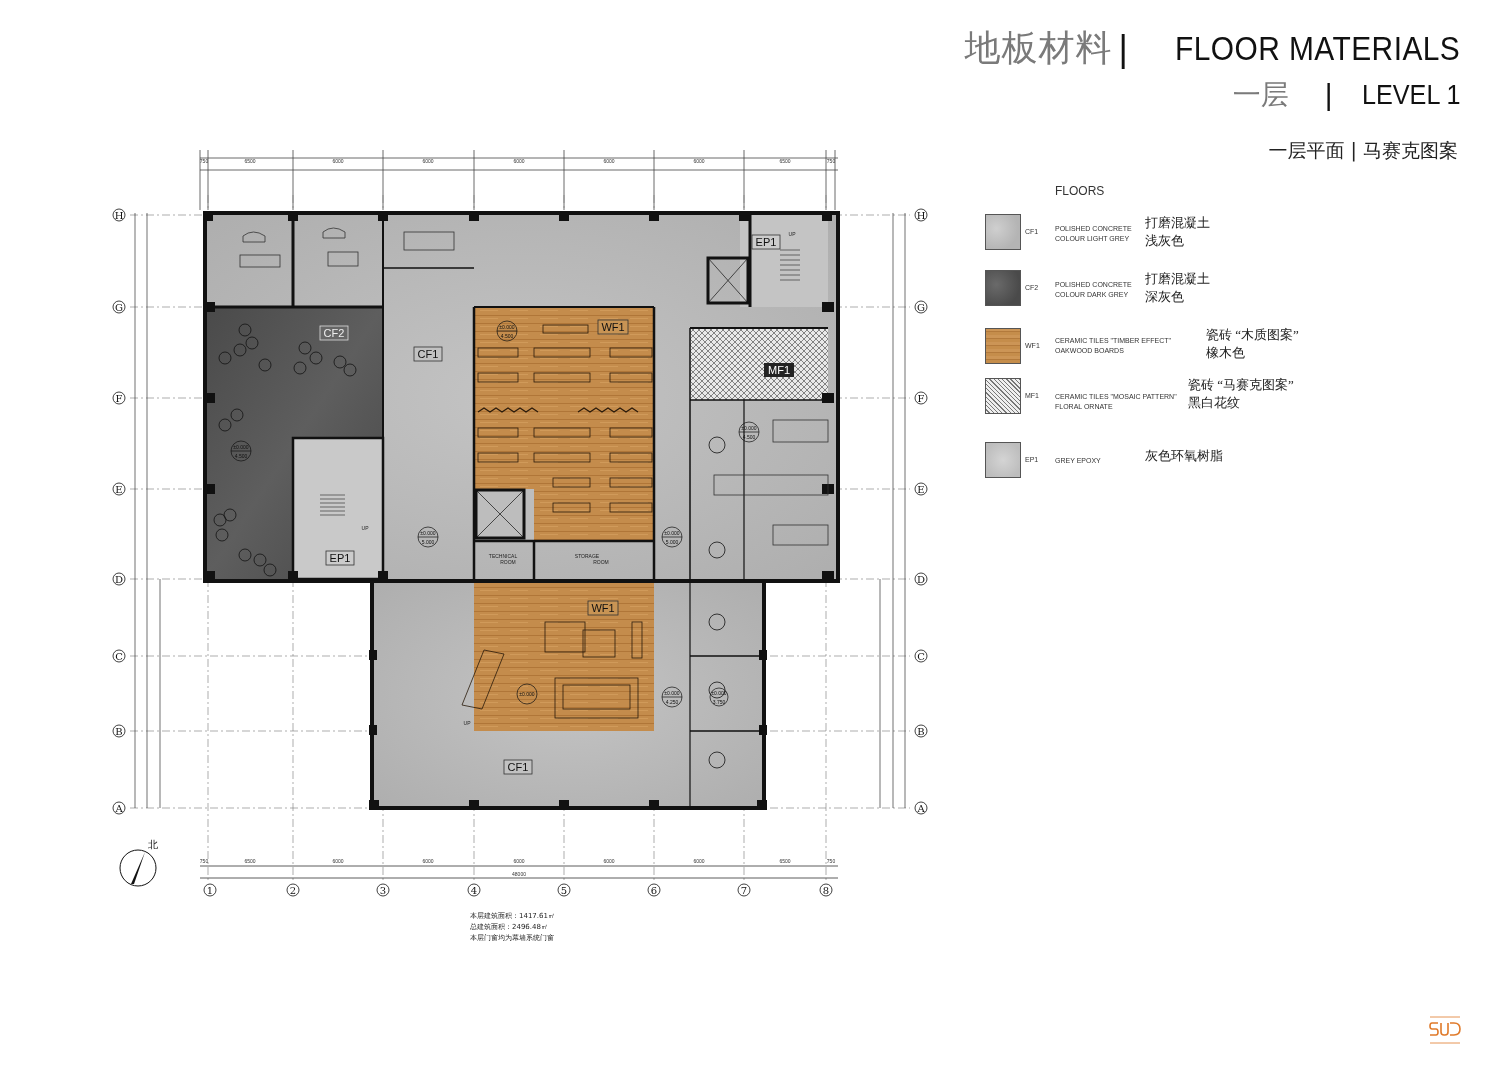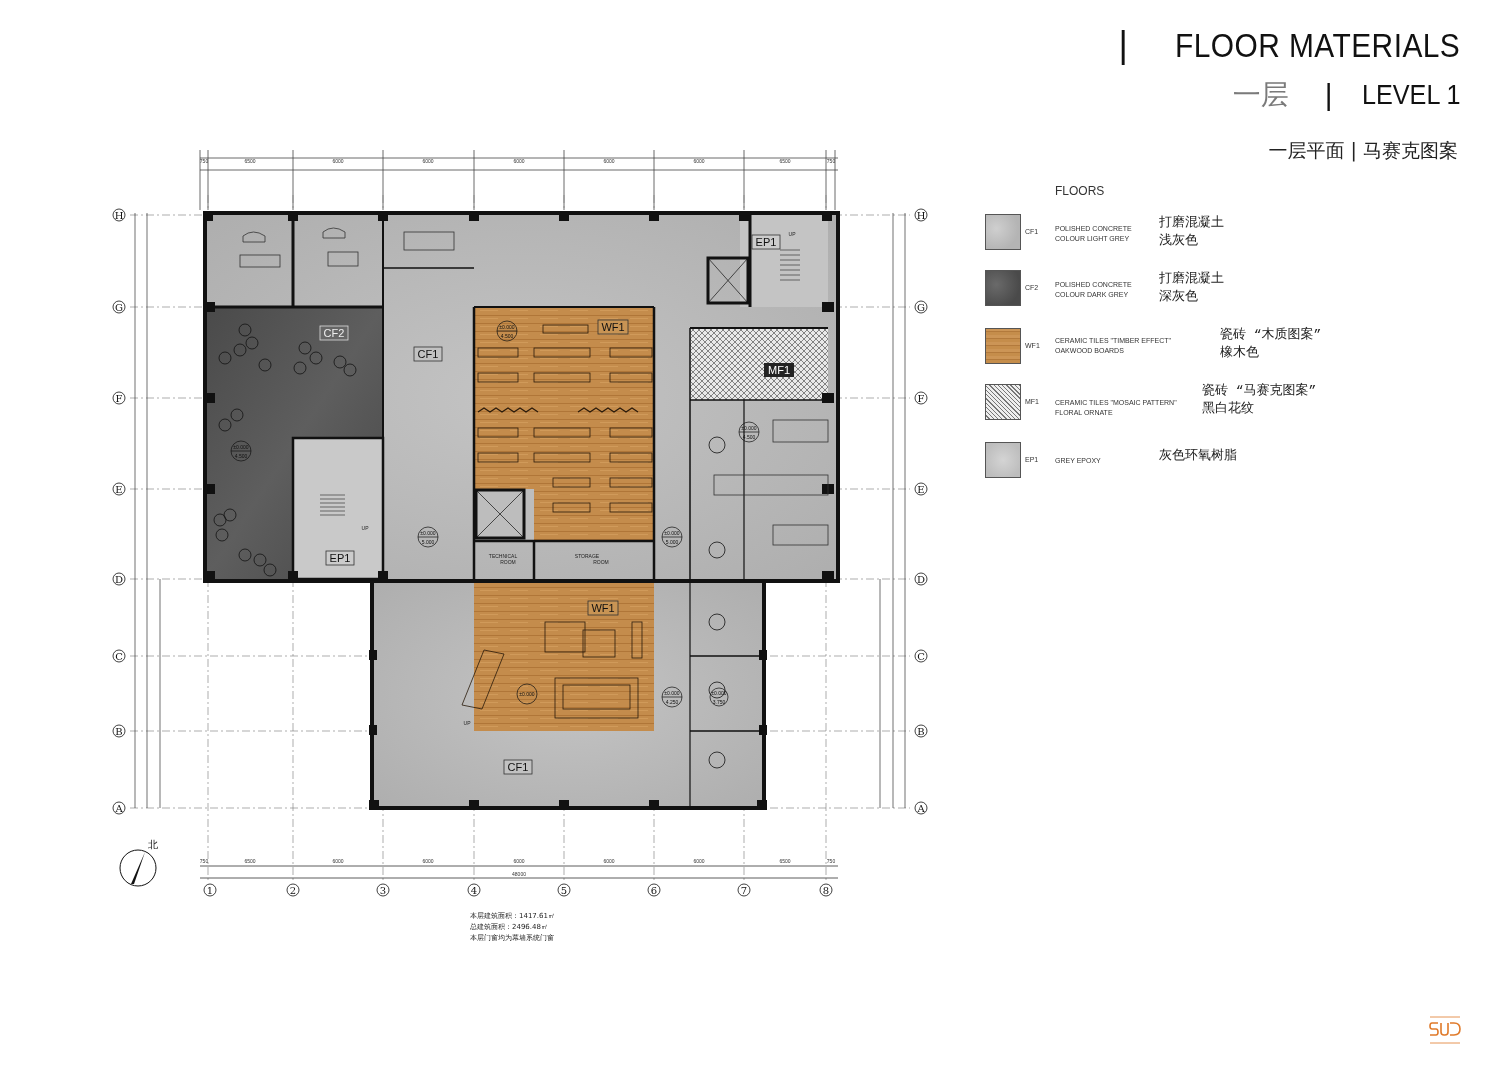--- a/index.html
+++ b/index.html
@@ -14,30 +14,31 @@
   .level-sep{font-size:30px;margin:0 18px 0 36px;color:#111;}
   .level-en{font-size:28px;color:#111;transform:scaleX(0.9);transform-origin:right center;}
   .sub-row{position:absolute;right:42px;top:138px;font-family:"DejaVu Sans",sans-serif;font-size:19px;color:#222;white-space:nowrap;}
   
   .legend{position:absolute;left:985px;top:184px;width:360px;}
   .legend-head{position:absolute;left:70px;top:0;font-size:12px;color:#333;}
   .legend-item{position:absolute;left:0;width:360px;height:42px;}
   .swatch{position:absolute;left:0;top:0;width:36px;height:36px;border:1px solid #555;box-sizing:border-box;}
   .code{position:absolute;left:40px;top:14px;font-size:7px;color:#333;}
   .desc{position:absolute;left:70px;top:10px;font-size:7px;line-height:10px;color:#333;}
-  .cn{position:absolute;left:160px;top:0;font-family:Liberation Mono, monospace;font-size:13px;line-height:18px;color:#222;margin-left:14px;}
+  .cn{position:absolute;left:160px;top:0;font-family:Liberation Serif, serif;font-size:13px;line-height:18px;color:#222;}
   
   .plan{position:absolute;left:0;top:0;width:980px;height:1000px;}
   .logo{position:absolute;left:1428px;top:1014px;width:34px;height:32px;}
   .notes{position:absolute;left:470px;top:911px;font-family:"DejaVu Sans",sans-serif;font-size:7px;line-height:11px;color:#222;}
 </style>
 </head>
 <body>
 
 <div class="title-row">
+  <span class="title-cn">地板材料</span>
   <span class="title-sep">|</span>
   <span class="title-en">FLOOR MATERIALS</span>
 </div>
 <div class="level-row">
   <span class="level-cn">一层</span>
   <span class="level-sep">|</span>
   <span class="level-en">LEVEL 1</span>
 </div>
 <div class="sub-row">一层平面 | 马赛克图案</div>
 
@@ -76,21 +77,21 @@
     <div class="desc" style="top:8px">
         <div>CERAMIC TILES "TIMBER EFFECT"</div>
         <div>OAKWOOD BOARDS</div>
       </div>
     <div class="cn" style="left:221px;top:-2px">
         <div>瓷砖 “木质图案”</div>
         <div>橡木色</div>
       </div>
   </div>
 
-  <div class="legend-item" style="top:200px">
+  <div class="legend-item" style="top:194px">
     <div class="swatch" style="background:repeating-linear-gradient(45deg,#eee 0 2px,#777 2px 3px),#ddd;"></div>
     <div class="code">MF1</div>
     <div class="desc" style="top:14px">
         <div>CERAMIC TILES "MOSAIC PATTERN"</div>
         <div>FLORAL ORNATE</div>
       </div>
     <div class="cn" style="left:203px;top:-2px">
         <div>瓷砖 “马赛克图案”</div>
         <div>黑白花纹</div>
       </div>

